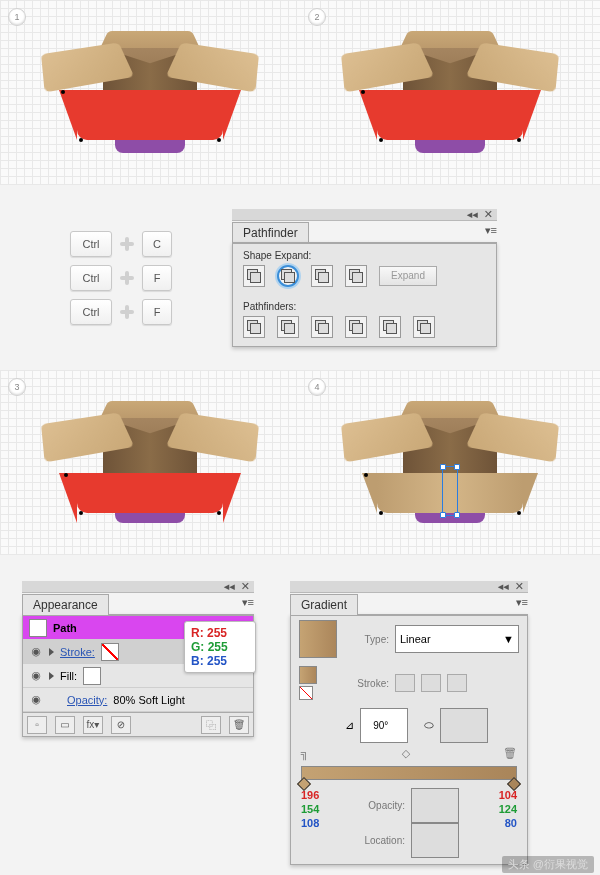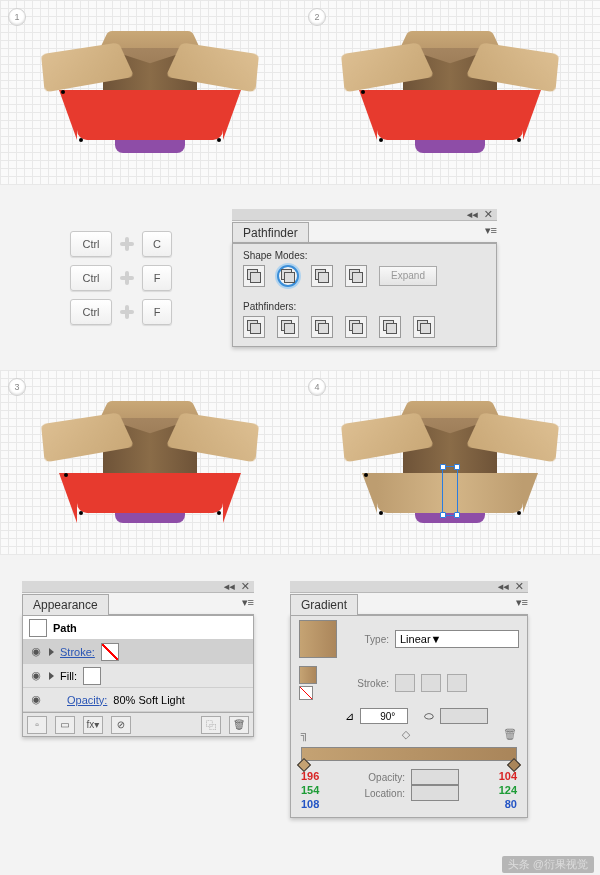--- a/index.html
+++ b/index.html
@@ -46,38 +46,38 @@
 .pf-btn{width:22px;height:22px;border:1px solid #999;background:#f2f2f2;display:flex;align-items:center;justify-content:center;cursor:pointer}
 .pf-btn.sel{border:2px solid #3b8ed8;border-radius:50%;box-shadow:0 0 0 2px #b0d3ef}
 .pf-ico{width:14px;height:14px;position:relative}
 .pf-ico:before,.pf-ico:after{content:'';position:absolute;width:9px;height:9px;border:1px solid #555}
 .pf-ico:before{left:0;top:0;background:#ddd}
 .pf-ico:after{right:0;bottom:0;background:#ddd}
 .pf-expand{width:58px;height:20px;border:1px solid #aaa;background:linear-gradient(#f8f8f8,#e4e4e4);color:#999;font-size:10px;display:flex;align-items:center;justify-content:center}
 .bottom{height:320px;background:#f3f3f3;display:flex;padding:26px 22px;gap:36px}
 .appearance{width:232px}
 .ap-row{display:flex;align-items:center;height:24px;border-bottom:1px solid #cfcfcf;padding:0 6px;gap:6px;background:#e6e6e6}
-.ap-row.hdr{background:#ffffff;font-weight:normal}
+.ap-row.hdr{background:#d946ef;font-weight:normal}
 .ap-row.sel{background:#d0d0d0}
 .swatch{width:18px;height:18px;border:1px solid #888;background:#fff}
 .swatch.none{background:linear-gradient(to top right,#fff 46%,red 46%,red 54%,#fff 54%)}
 .eye{width:14px;text-align:center;color:#555}
 .tri{width:0;height:0;border-top:4px solid transparent;border-bottom:4px solid transparent;border-left:5px solid #555}
 .link{color:#2a55b5;text-decoration:underline}
 .ap-foot{height:24px;display:flex;align-items:center;padding:0 4px;gap:8px;border-top:1px solid #aaa;color:#555}
 .ap-ficon{width:20px;height:18px;border:1px solid #aaa;background:#eee;display:flex;align-items:center;justify-content:center;font-size:10px}
 .rgb-tip{position:absolute;right:-2px;top:40px;width:72px;background:#fff;border:1px solid #bbb;border-radius:3px;padding:4px 6px;font-weight:bold;box-shadow:0 1px 3px rgba(0,0,0,.2);z-index:5}
 .rgb-tip div{font-size:12px}
 .rr{color:#d82525}.gg{color:#1e9c36}.bb{color:#2354c5}
 .gradient{width:238px}
 .gr-row{display:flex;align-items:center;gap:6px;padding:4px 8px}
 .gr-label{color:#777;font-size:10px;text-align:right;width:46px}
 .gr-preview{width:38px;height:38px;border:1px solid #888;background:linear-gradient(90deg,#c5a373,#ab865b)}
-.gr-select{flex:1;height:18px;border:1px solid #888;background:#fff;display:flex;align-items:center;padding:0 4px;font-size:10px}
-.gr-input{width:48px;height:16px;border:1px solid #888;background:#fff;display:flex;align-items:center;padding:0 19px;font-size:10px}
+.gr-select{flex:1;height:28px;border:1px solid #888;background:#fff;display:flex;align-items:center;justify-content:space-between;padding:0 4px;font-size:10px}
+.gr-input{width:48px;height:35px;border:1px solid #888;background:#fff;display:flex;align-items:center;padding:0 12px;font-size:10px}
 .gr-bar{margin:6px 10px 2px;height:14px;background:linear-gradient(90deg,#c4a273,#a9855a);border:1px solid #888;position:relative}
 .gr-stop{position:absolute;bottom:-10px;width:10px;height:10px;background:#c4a273;border:1px solid #333;transform:rotate(45deg)}
 .gr-nums{display:flex;justify-content:space-between;padding:6px 10px;font-weight:bold;font-size:12px}
 .numcol div{line-height:14px}
 .strk-btn{width:20px;height:18px;border:1px solid #aaa;background:#ddd}
 .watermark{position:absolute;bottom:2px;right:6px;color:#ddd;font-size:11px;background:rgba(0,0,0,.25);padding:1px 6px;border-radius:2px}
 .step-sel{position:absolute;left:107px;top:78px;width:16px;height:50px;border:1px solid #2a7de1}
 .step-sel .anchor:nth-child(1){left:-3px;top:-3px}.step-sel .anchor:nth-child(2){right:-3px;top:-3px}
 .step-sel .anchor:nth-child(3){left:-3px;bottom:-3px}.step-sel .anchor:nth-child(4){right:-3px;bottom:-3px}
 .dots-red .d{position:absolute;width:4px;height:4px;background:#000;border-radius:50%}
@@ -147,21 +147,21 @@
 
   <div style="margin-left:20px">
     <div class="panel-top" style="width:265px">
         <span>◂◂</span>
         <span>✕</span>
       </div>
     <span class="panel-tab">Pathfinder</span>
     <span style="float:right;margin-top:3px;color:#555">▾≡</span>
     <div class="panel pathfinder">
       <div class="panel-body">
-        <div class="pf-sec">Shape Modes:</div>
+        <div class="pf-sec">Shape Expand:</div>
         <div class="pf-row">
           <div class="pf-btn">
               <div class="pf-ico"></div>
             </div>
           <div class="pf-btn sel">
               <div class="pf-ico"></div>
             </div>
           <div class="pf-btn">
               <div class="pf-ico"></div>
             </div>
@@ -279,20 +279,25 @@
           <div class="ap-ficon">▫</div>
           <div class="ap-ficon">▭</div>
           <div class="ap-ficon">fx▾</div>
           <div class="ap-ficon">⊘</div>
           <div style="flex:1"></div>
           <div class="ap-ficon">⿻</div>
           <div class="ap-ficon">🗑</div>
         </div>
       </div>
     </div>
+    <div class="rgb-tip">
+      <div class="rr">R: 255</div>
+      <div class="gg">G: 255</div>
+      <div class="bb">B: 255</div>
+    </div>
   </div>
 
   <div>
     <div class="panel-top" style="width:238px">
         <span>◂◂</span>
         <span>✕</span>
       </div>
     <span class="panel-tab">Gradient</span>
     <span style="float:right;margin-top:3px;color:#555">▾≡</span>
     <div class="panel gradient">

